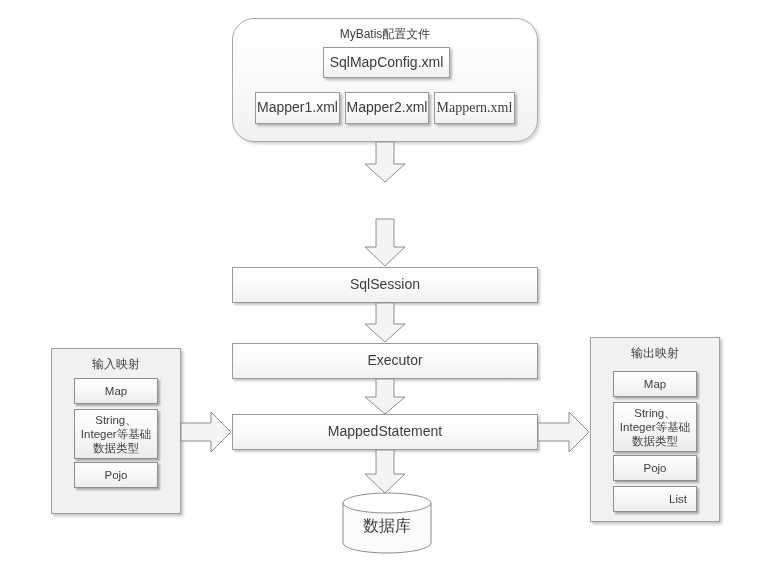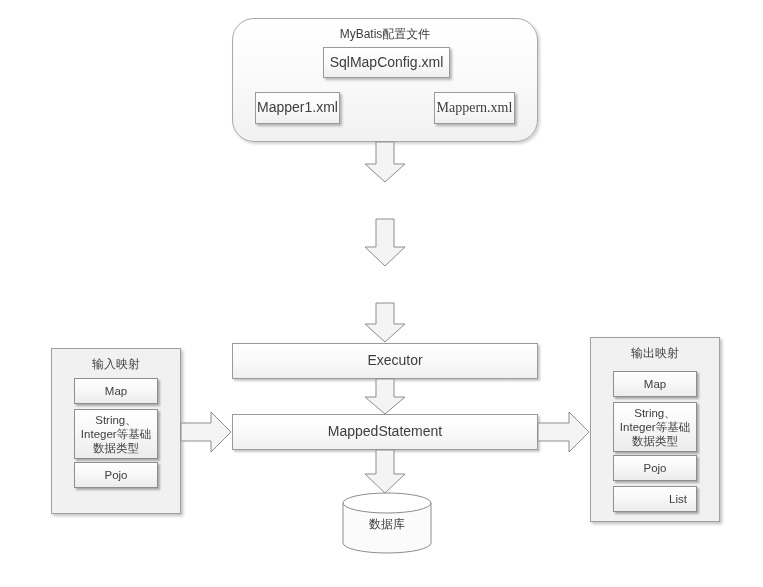--- a/index.html
+++ b/index.html
@@ -101,46 +101,48 @@
 
   
   .cylinder {
     position: absolute;
   }
   .cyl-label {
     position: absolute;
     left: 0; right: 0;
     text-align: center;
     color: #3d3d3d;
-    font-size: 12px;
+    font-size: 16px;
   }
 </style>
 </head>
 <body>
 
 <div id="canvas">
 
   <div class="group-round" style="left:232px; top:18px; width:306px; height:124px;">
   </div>
   <div class="group-title" style="left:232px; top:26px; width:306px;">MyBatis配置文件</div>
 
   <div class="node plain" style="left:323px; top:47px; width:127px; height:31px;">SqlMapConfig.xml</div>
 
   <div class="node plain" style="left:255px; top:92px; width:85px; height:32px;">Mapper1.xml</div>
+  <div class="node plain" style="left:345px; top:92px; width:84px; height:32px;">Mapper2.xml</div>
   <div class="node plain" style="left:434px; top:92px; width:81px; height:32px;font-family:Liberation Serif, serif;">Mappern.xml</div>
 
   <svg class="arrow-svg" style="left:364px; top:142px;" width="42" height="41" viewBox="0 0 42 41">
     <polygon class="arrow-shape" points="12,0 30,0 30,22 41,22 21,40 1,22 12,22"></polygon>
   </svg>
 
 
   <svg class="arrow-svg" style="left:364px; top:219px;" width="42" height="48" viewBox="0 0 42 48">
     <polygon class="arrow-shape" points="12,0 30,0 30,28 41,28 21,47 1,28 12,28"></polygon>
   </svg>
 
+  <div class="node" style="left:232px; top:267px; width:306px; height:36px;">SqlSession</div>
 
   <svg class="arrow-svg" style="left:364px; top:303px;" width="42" height="40" viewBox="0 0 42 40">
     <polygon class="arrow-shape" points="12,0 30,0 30,21 41,21 21,39 1,21 12,21"></polygon>
   </svg>
 
   <div class="node" style="left:232px; top:343px; width:306px; height:36px;padding-left:20px;">Executor</div>
 
   <svg class="arrow-svg" style="left:364px; top:379px;" width="42" height="36" viewBox="0 0 42 36">
     <polygon class="arrow-shape" points="12,0 30,0 30,18 41,18 21,35 1,18 12,18"></polygon>
   </svg>

